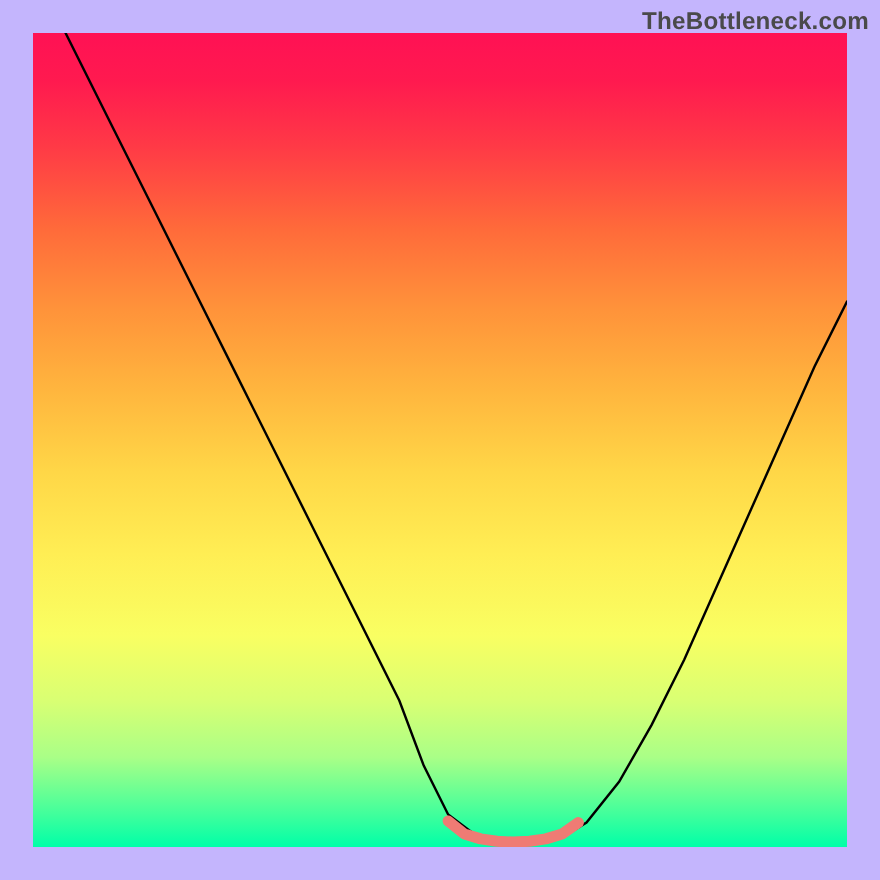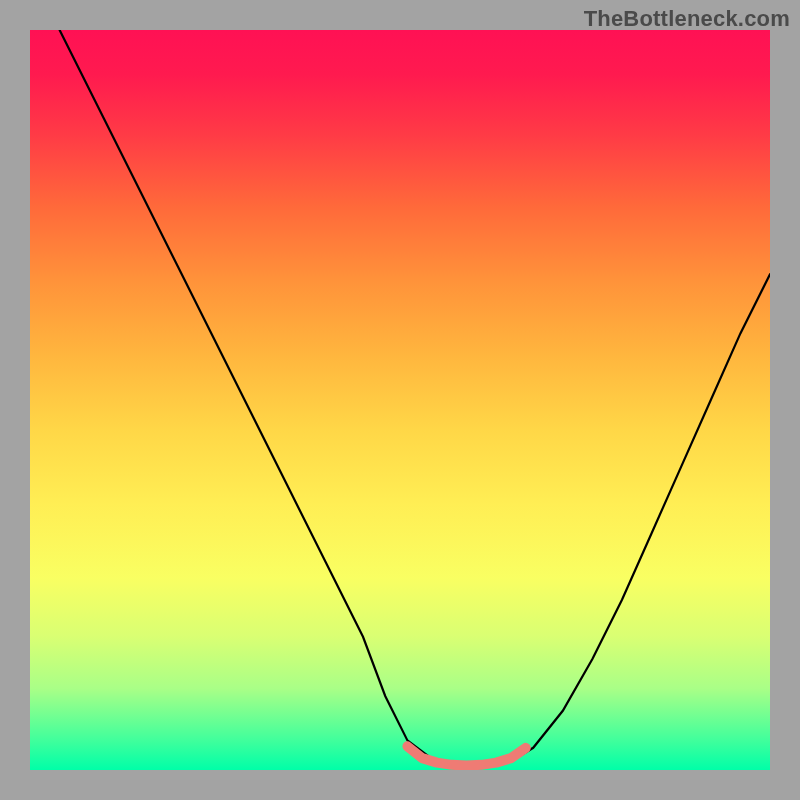--- a/index.html
+++ b/index.html
@@ -8,21 +8,21 @@
     width: 800px;
     height: 800px;
     background: #000;
     overflow: hidden;
     font-family: Arial, Helvetica, sans-serif;
   }
   .frame {
     position: relative;
     width: 800px;
     height: 800px;
-    background: #a3a3a3;
+    background: #c4b5fd;
   }
   .watermark {
     position: absolute;
     top: 6px;
     right: 10px;
     color: #4a4a4a;
     font-size: 22px;
     font-weight: 600;
     letter-spacing: 0.2px;
     z-index: 5;

